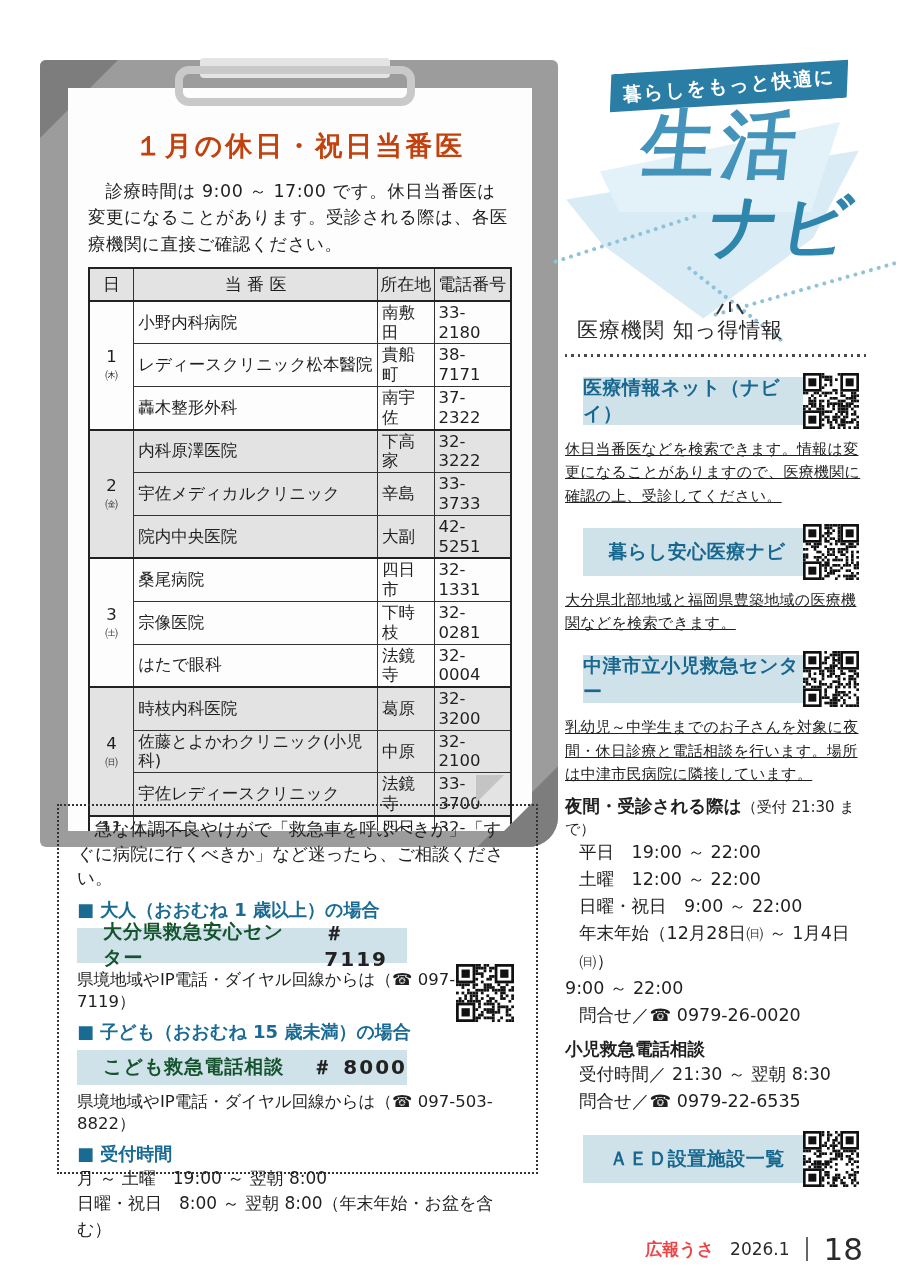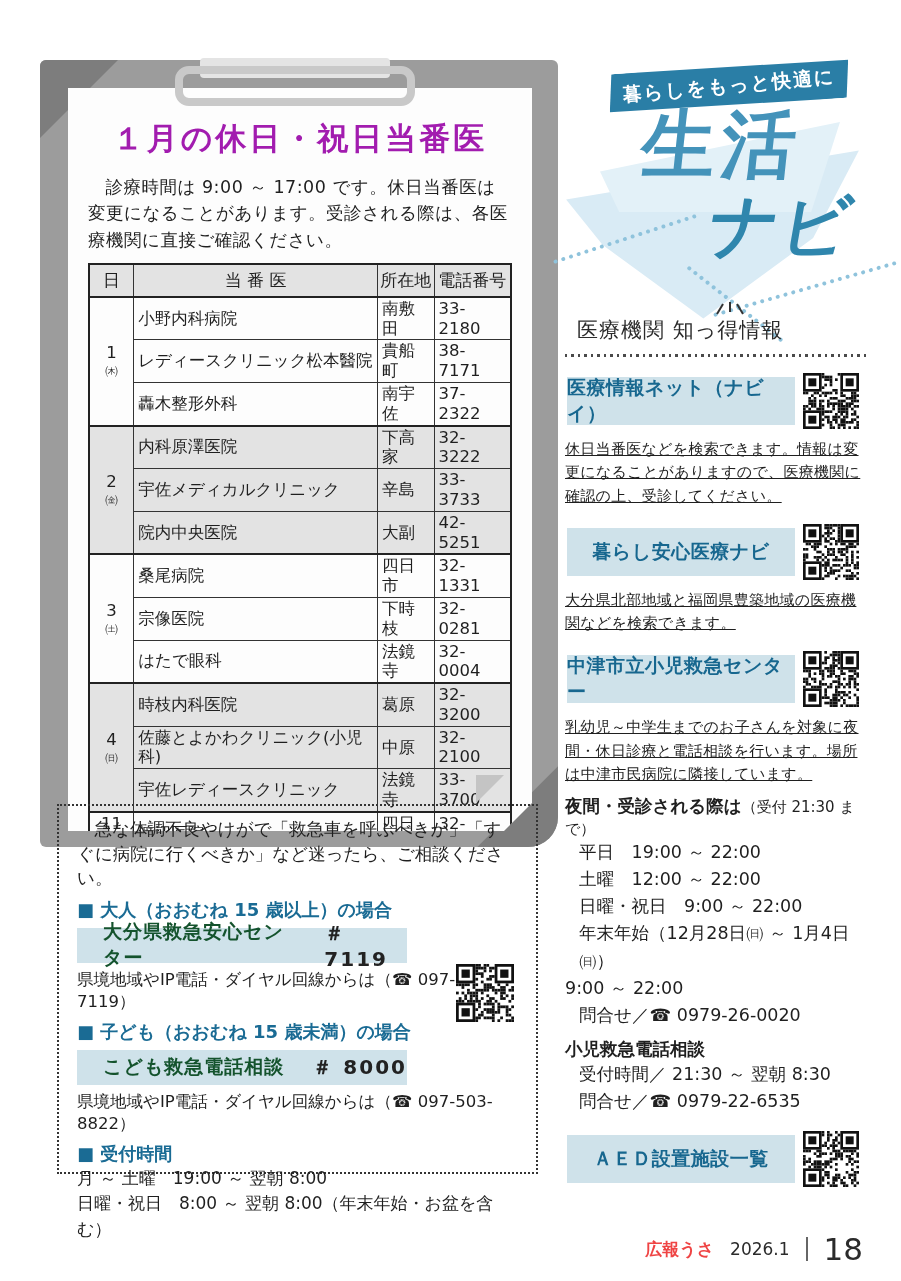--- a/index.html
+++ b/index.html
@@ -16,22 +16,22 @@
     clip-path:polygon(100% 15%,100% 100%,15% 100%); border-radius:0 0 30px 0; }
   .paper { left:28px; top:28px; width:464px; height:743px; background:#fdfdfd;
     clip-path:polygon(0 0,100% 0,100% calc(100% - 28px),calc(100% - 28px) 100%,0 100%);
     padding:28px 20px 0 20px; }
   .paper-fold { left:436px; top:715px; width:28px; height:28px; background:#c4c4c4;
     clip-path:polygon(0 0,100% 0,0 100%); }
   .clip-bar { left:160px; top:-2px; width:190px; height:20px; background:#e4e4e4; border-radius:4px; }
   .clip-frame { left:135px; top:6px; width:240px; height:40px; border:8px solid #c9c9c9;
     border-radius:14px; background:transparent; }
 
-  .doc-title { text-align:center; font-size:31px; font-weight:bold; color:#a21caf;
-    letter-spacing:3px; margin-top:2px; }
+  .doc-title { text-align:center; font-size:27px; font-weight:bold; color:#c2410c;
+    letter-spacing:3px; margin-top:12px; }
   .doc-intro { margin-top:14px; font-size:17.5px; line-height:1.5; text-indent:1em;
     letter-spacing:0.5px; }
 
   table.duty { margin-top:10px; width:424px; border-collapse:collapse; border:2px solid #222; }
   table.duty th { background:#e3e3e3; font-size:17px; font-weight:normal; height:33px;
     border:1px solid #333; border-bottom:2px solid #222; text-align:center; }
   table.duty td { border:1px solid #333; font-size:16.5px; padding:1px 4px; height:25px; line-height:1.2; }
   table.duty tbody { border-top:2px solid #222; }
   table.duty tbody.shaded td { background:#e3e3e3; }
   td.day-cell { text-align:center; font-size:17px; }
@@ -59,21 +59,21 @@
   .dl2 { left:150px; top:235px; width:190px; transform:rotate(-16deg); }
   .dl3 { left:115px; top:250px; width:120px; transform:rotate(38deg); }
 
   
   .rcol { left:565px; top:316px; width:302px; }
   .r-heading { position:relative; font-size:21px; font-weight:normal; color:#2b2b2b;
     letter-spacing:1px; padding-left:12px; }
   .rays { position:absolute; left:148px; top:-16px; }
   .dotted-rule { margin-top:10px; height:3px;
     background:repeating-linear-gradient(90deg,#4a4a4a 0 2.5px,transparent 2.5px 6.5px); }
-  .sec-head { position:relative; margin-top:16px; height:56px; }
+  .sec-head { position:relative; margin-top:16px; height:56px;margin-left:16px; }
   .sec-label { position:absolute; left:2px; top:4px; width:228px; height:48px; background:#cfe2ea;
     display:flex; align-items:center; justify-content:center; }
   .sec-label span { color:#17678f; font-size:19px; font-weight:bold; letter-spacing:0.5px; }
   .sec-qr { position:absolute; right:8px; top:0; width:56px; height:56px; background:#fff; }
   .rp { margin-top:9px; font-size:15px; line-height:1.55; letter-spacing:0.3px;text-decoration:underline; }
   .rh { margin-top:8px; font-size:17.5px; }
   .rh b { font-weight:bold; }
   .rh .suf { font-size:15px; }
   .rl { font-size:17.5px; line-height:1.55; padding-left:14px; }
   .rl2 { font-size:17.5px; line-height:1.55; padding-left:0; }
@@ -918,21 +918,21 @@
           <rect x="3" y="45" width="15" height="15" fill="#fff"></rect>
           <rect x="6" y="48" width="9" height="9" fill="#111"></rect>
         </svg>
       </div>
     </div>
 </div>
 
 <div class="abs ebox">
   <div class="e-intro">急な体調不良やけがで「救急車を呼ぶべきか」「すぐに病院に行くべきか」など迷ったら、ご相談ください。</div>
 
-  <div class="e-head">■ 大人（おおむね 15 歳以上）の場合</div>
+  <div class="e-head">■ 大人（おおむね 1 歳以上）の場合</div>
   <div class="e-band">
     <span class="svc">大分県救急安心センター</span>
     <span class="num">＃ 7119</span>
   </div>
   <div class="e-note">県境地域やIP電話・ダイヤル回線からは（☎ 097-532-7119）</div>
 
   <div class="e-head">■ 子ども（おおむね 15 歳未満）の場合</div>
   <div class="e-band">
     <span class="svc">こども救急電話相談</span>
     <span class="num">＃ 8000</span>

